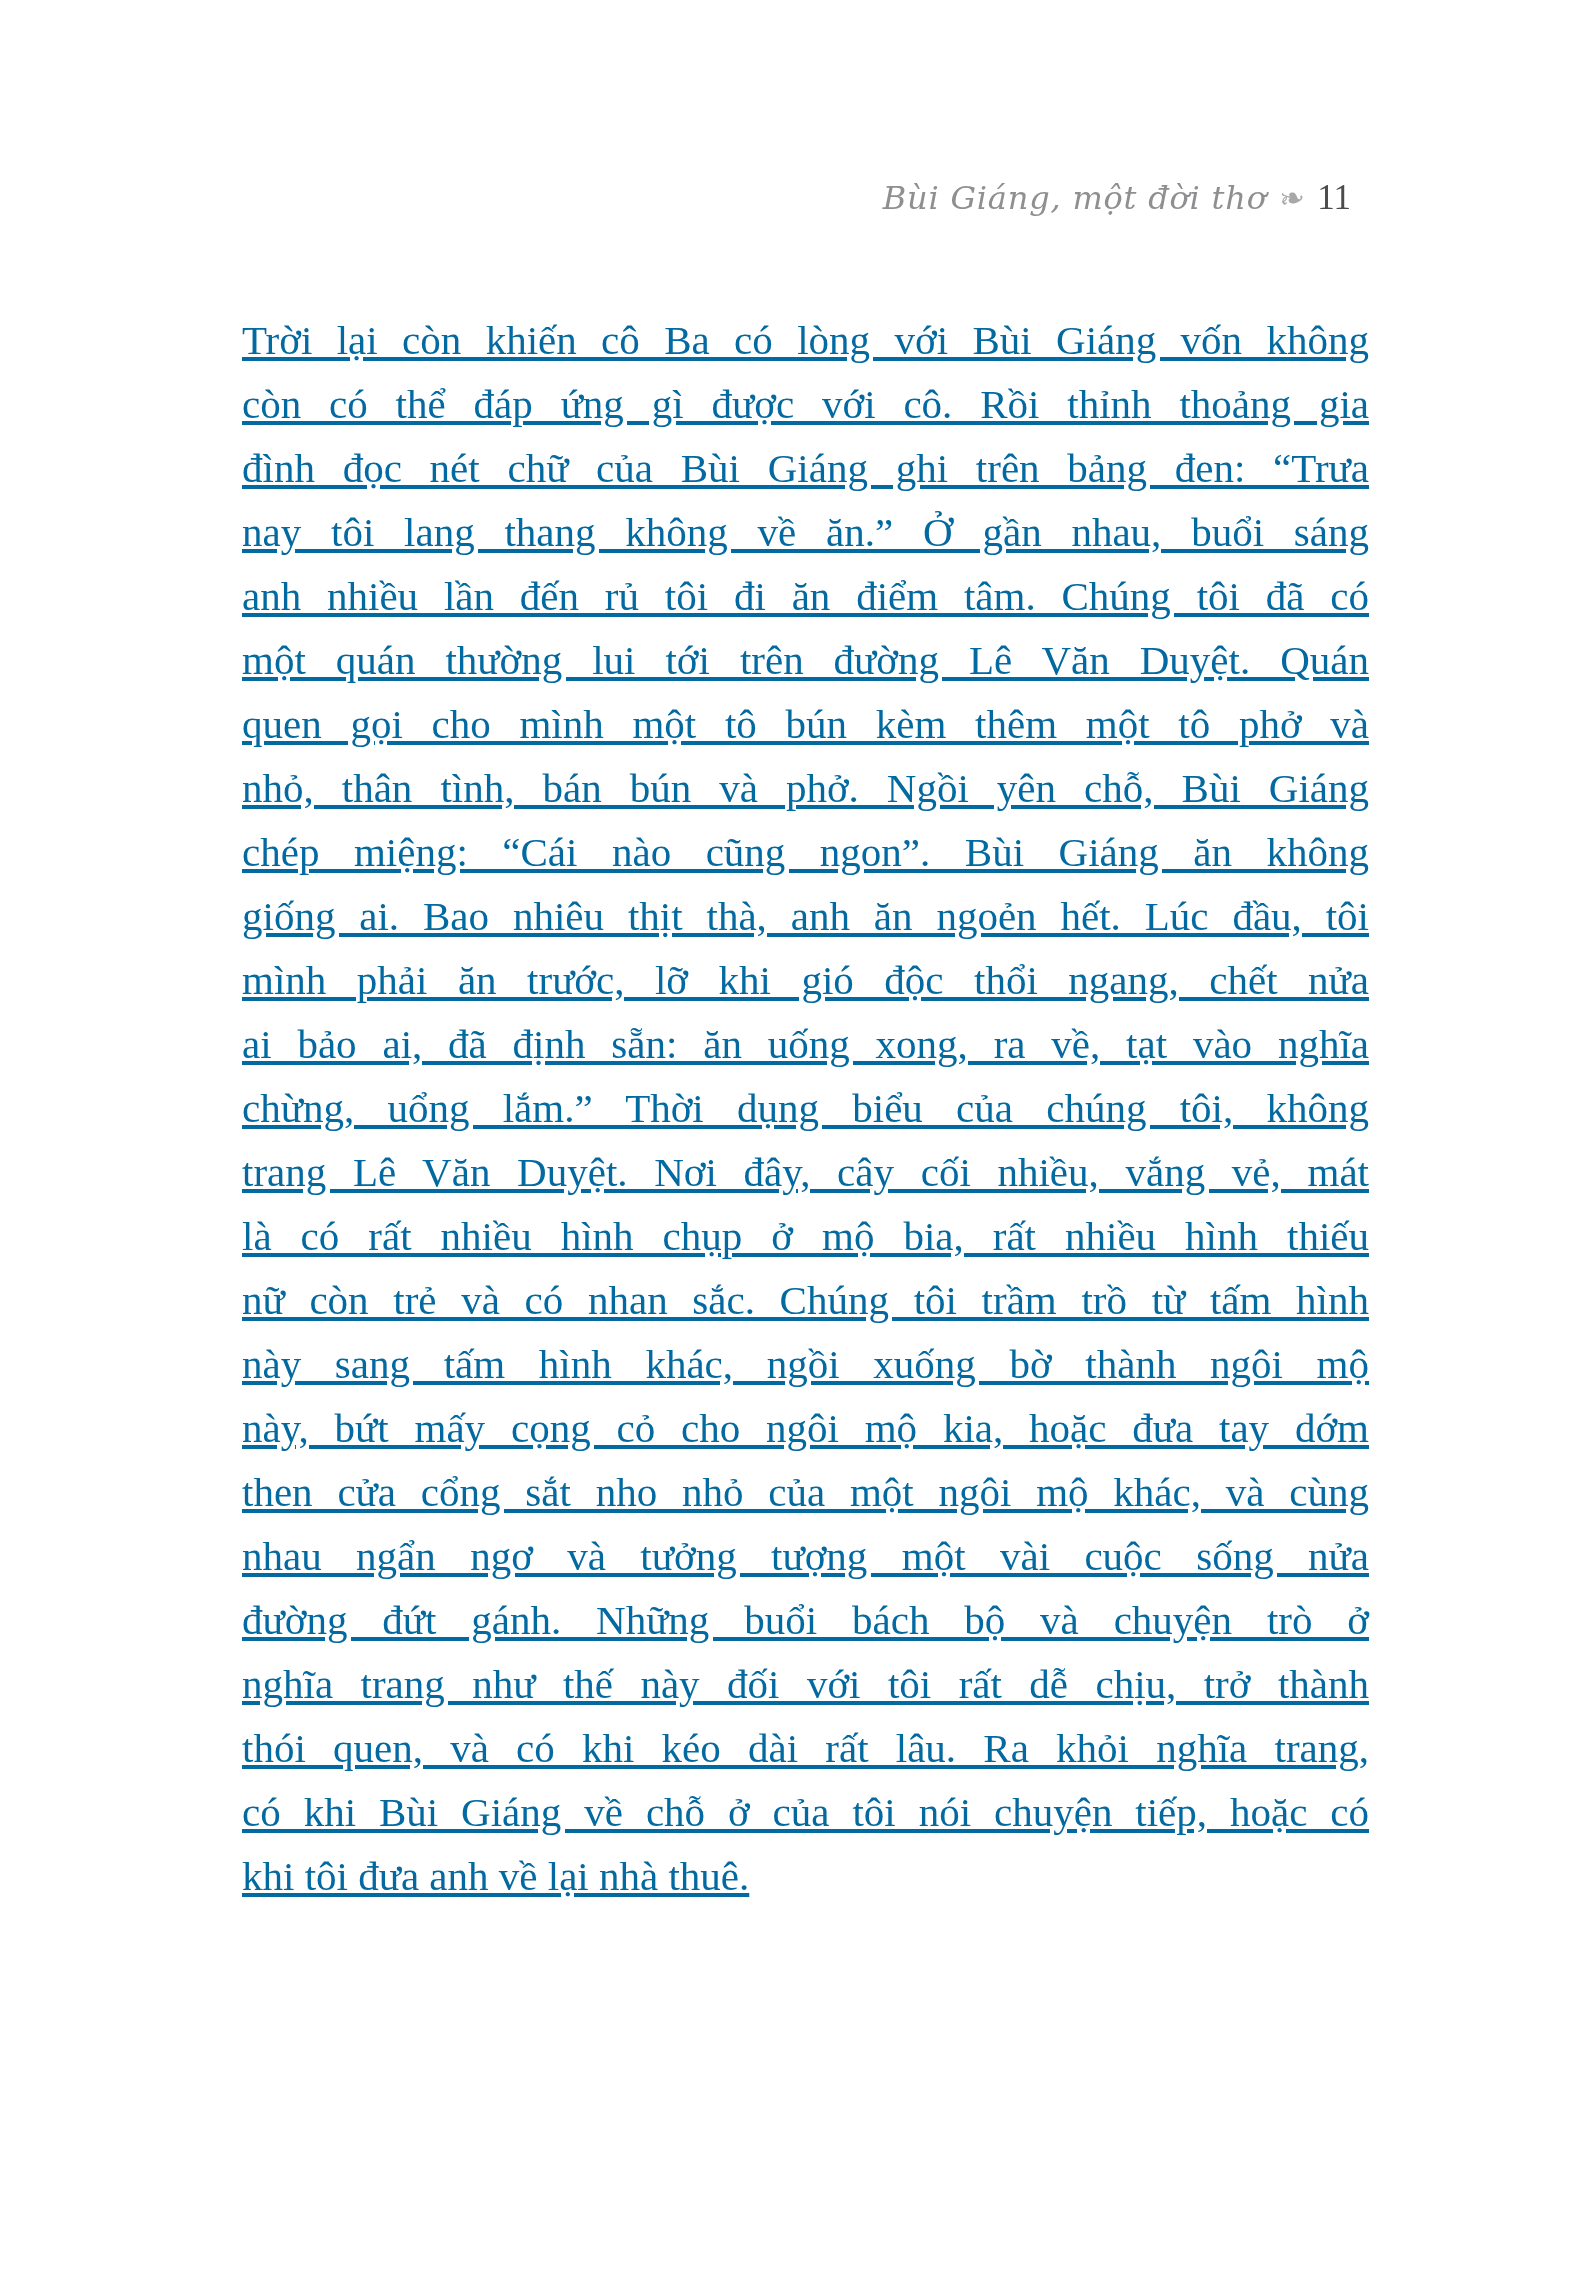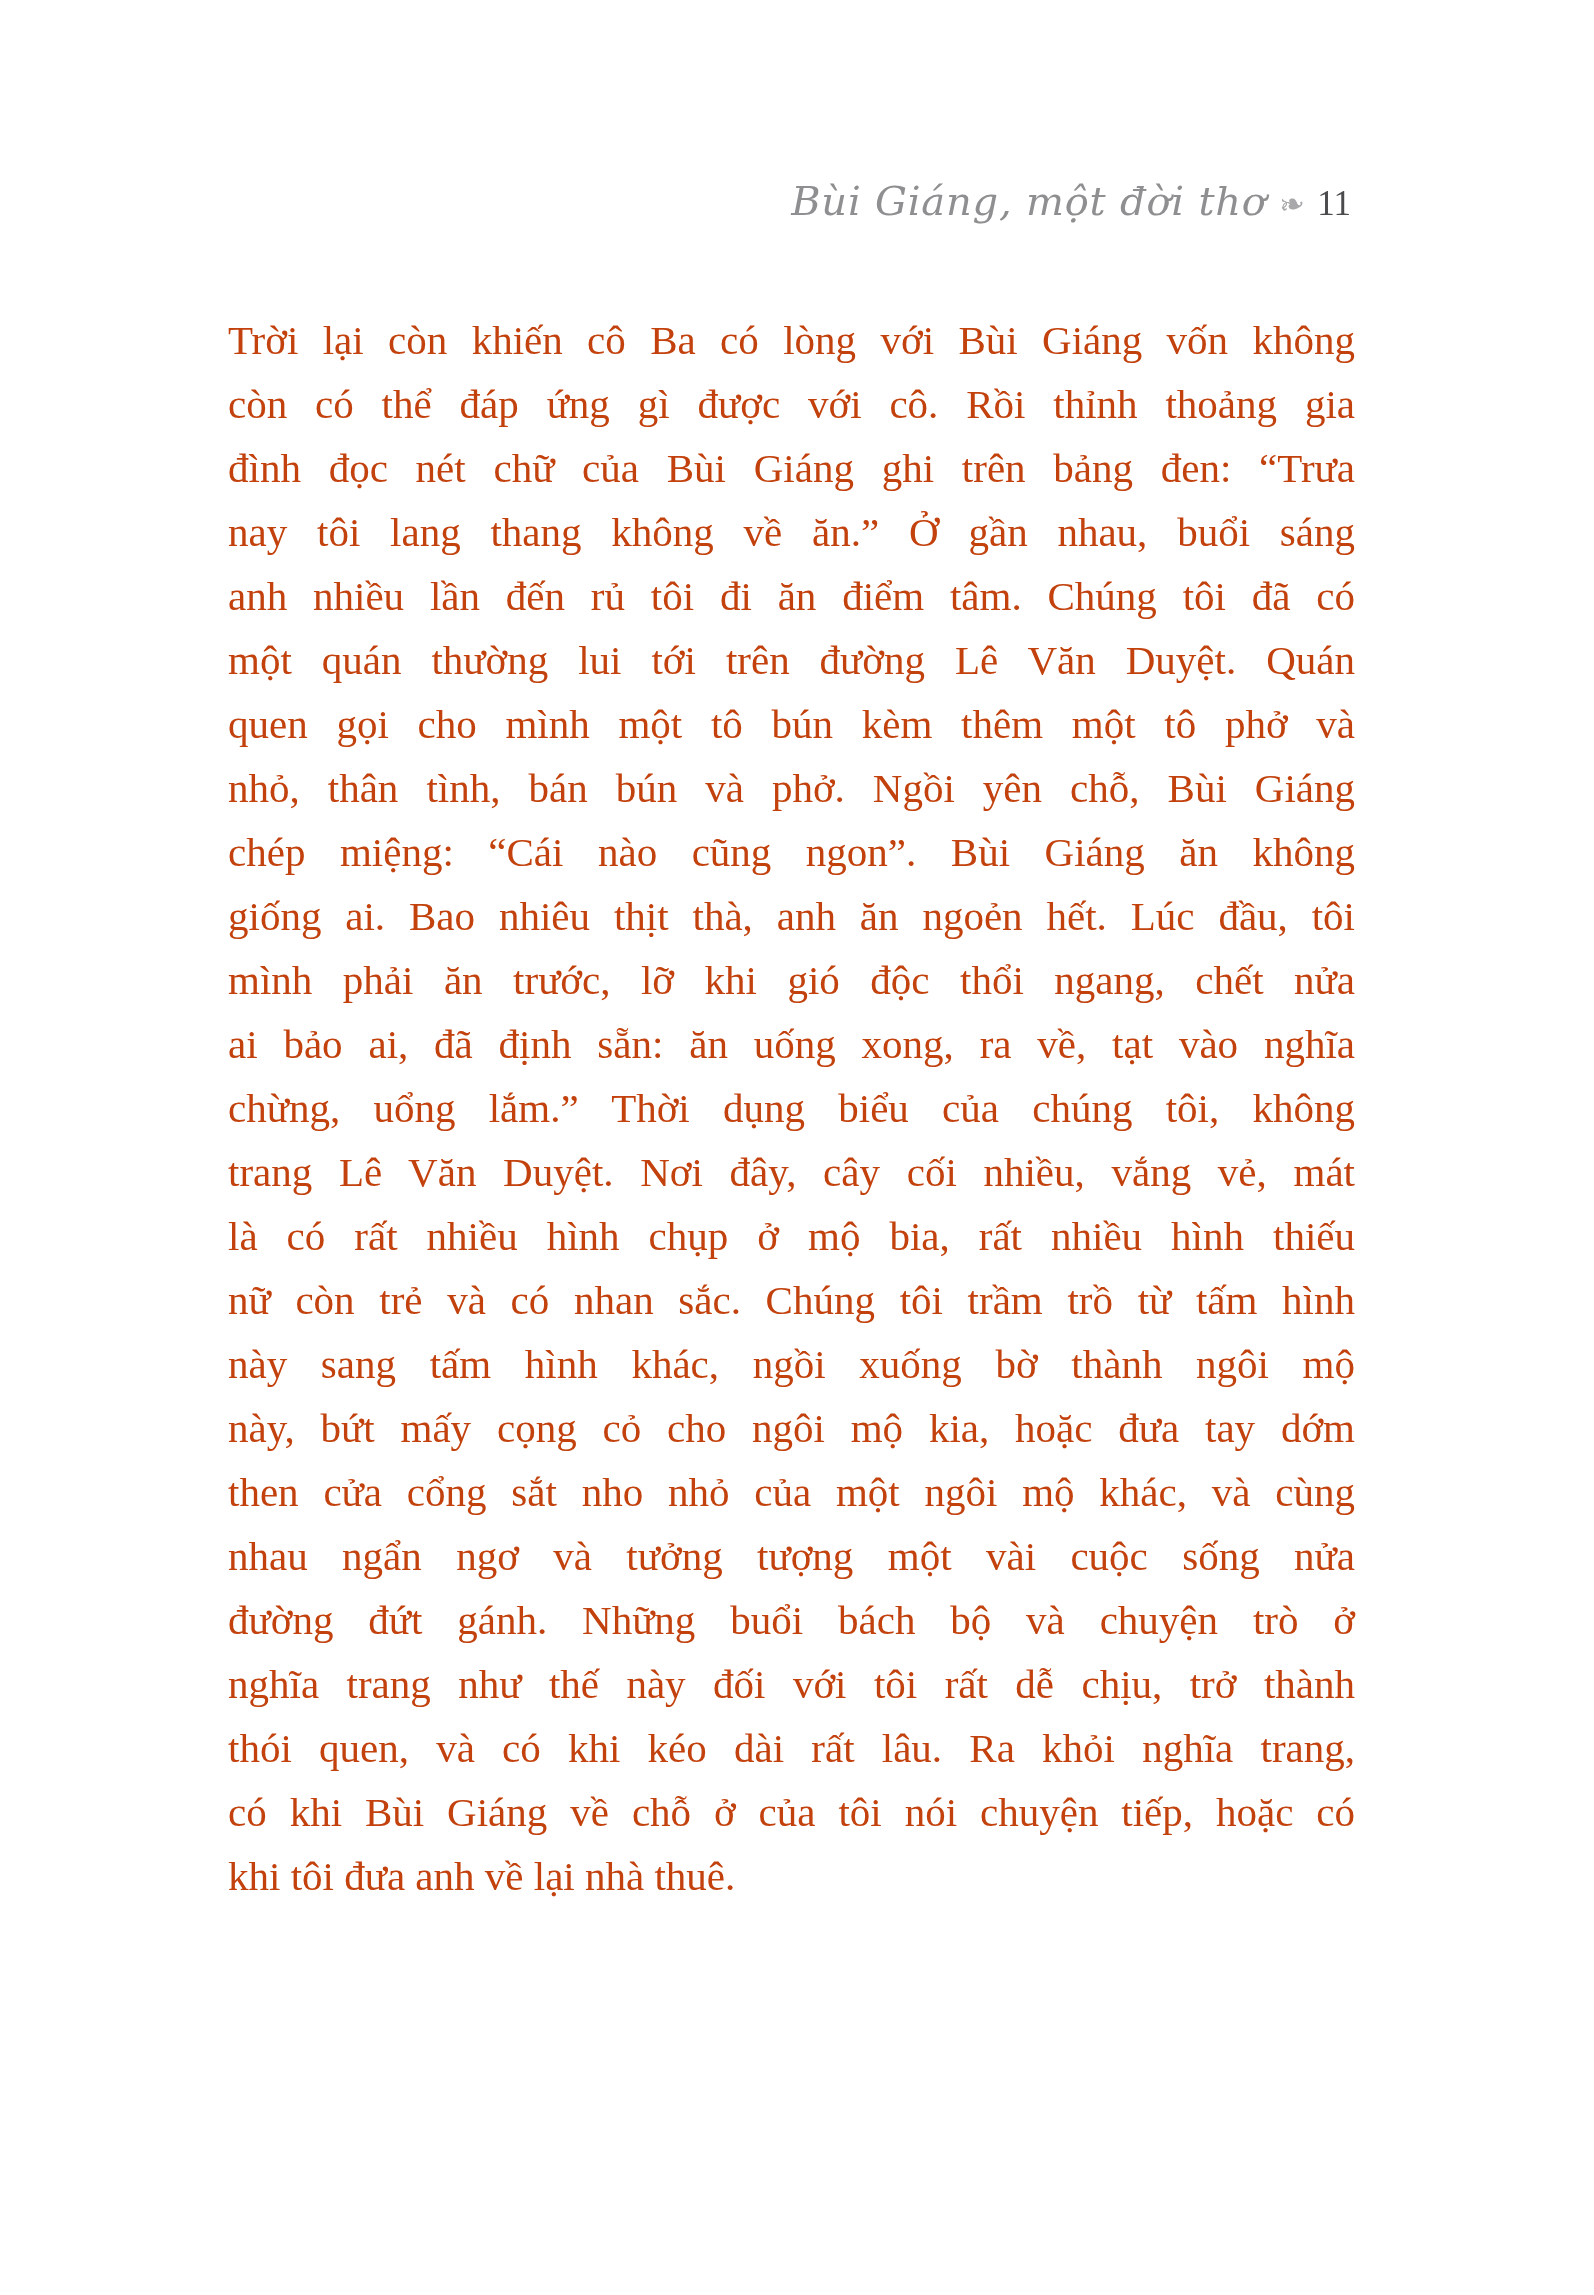--- a/index.html
+++ b/index.html
@@ -20,42 +20,43 @@
     top: 178px;
     right: 244px;
     display: flex;
     align-items: baseline;
     gap: 12.3px;
     white-space: nowrap;
   }
   .running-title {
     font-family: "DejaVu Serif", serif;
     font-style: italic;
-    font-size: 40px;
+    font-size: 32px;
     color: #8f8f91;
     letter-spacing: 0.8px;
   }
   .ornament {
     font-size: 31px;
     color: #a8a8aa;
     transform: rotate(-10deg);
     display: inline-block;
   }
   .page-number {
     font-size: 35px;
     color: #4b4b4d;
   }
   .body-text {
     position: absolute;
-    left: 228px;
+    left: 242px;
     top: 308px;
     width: 1127px;
     font-size: 41px;
     line-height: 64px;
-    color: #c2410c;
+    color: #0369a1;
+    text-decoration: underline;
   }
   .line {
     text-align: justify;
     text-align-last: justify;
     white-space: nowrap;
   }
   .line.last {
     text-align-last: left;
   }
 </style>

